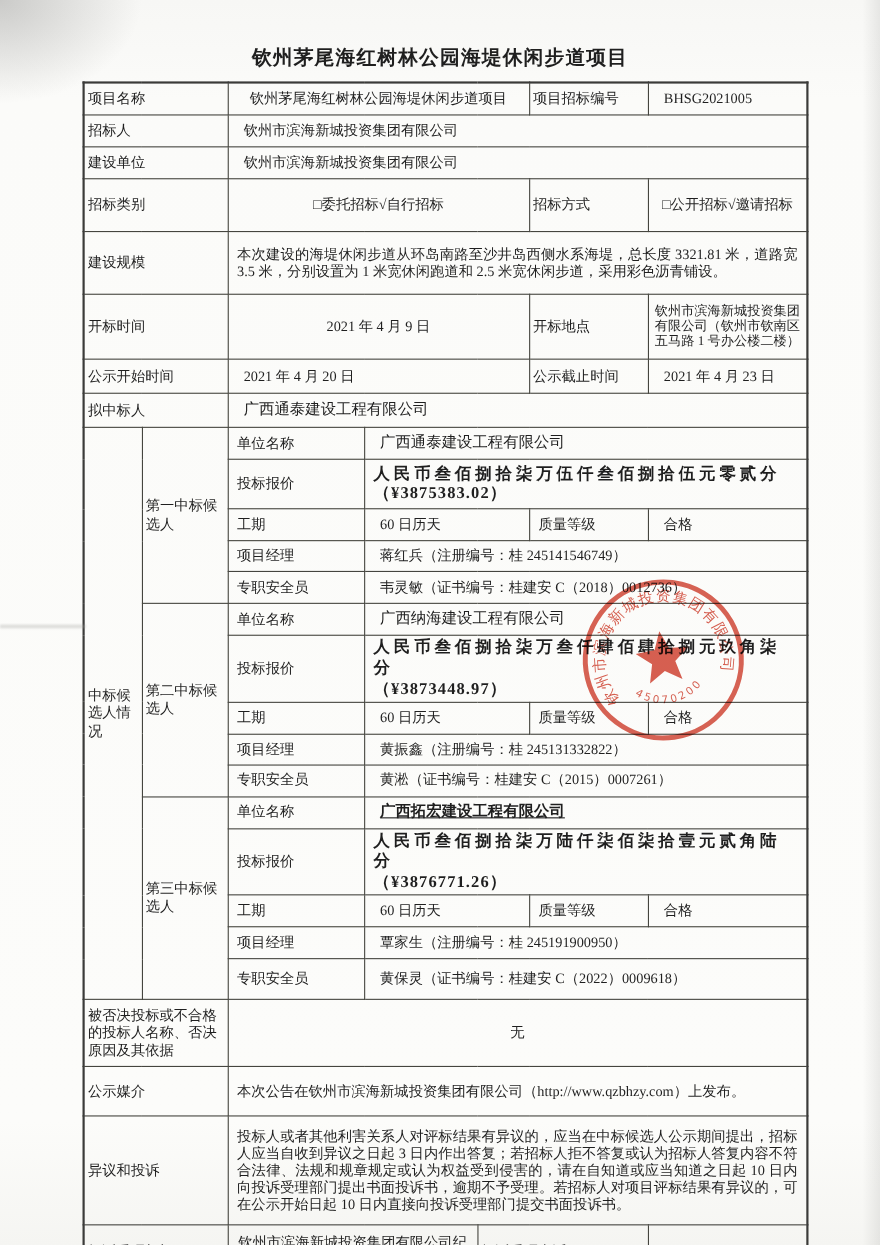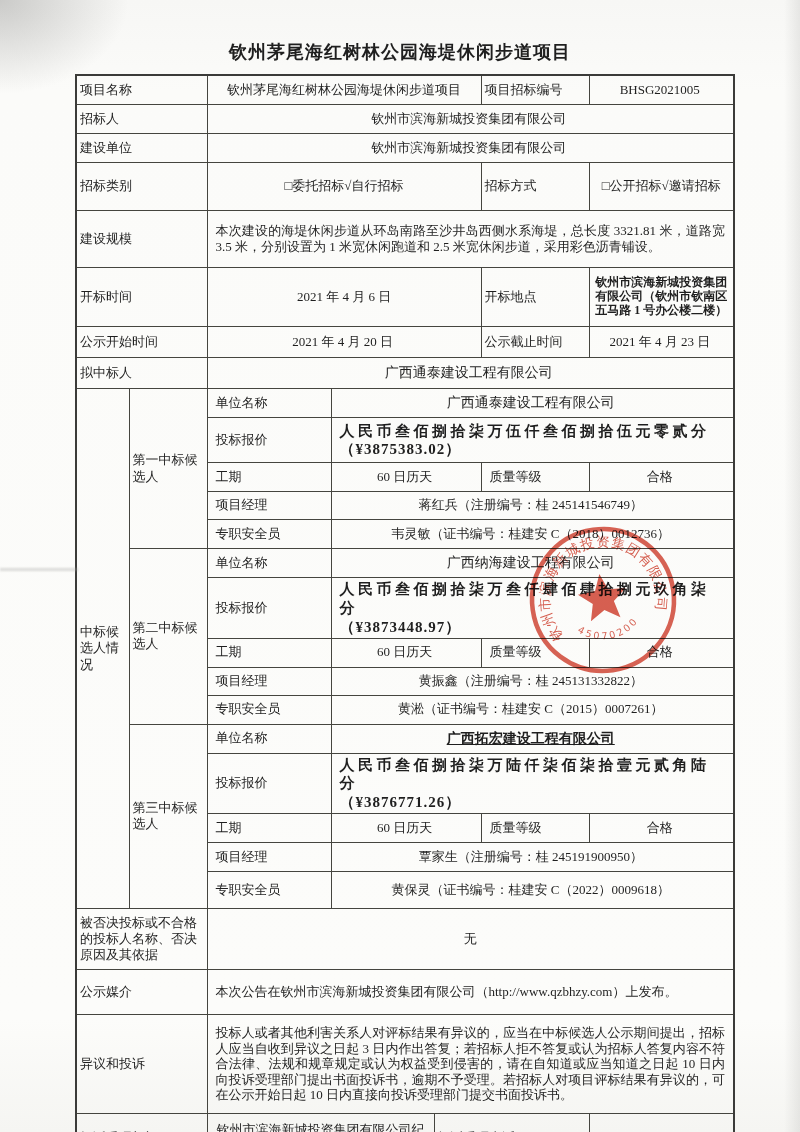--- a/index.html
+++ b/index.html
@@ -38,24 +38,24 @@
     border:2px solid #3b3b39;
   }
   td {
     border:1px solid #45453f;
     font-size:13px; line-height:1.25;
     padding:2px 6px; vertical-align:middle;
     word-break:break-all; overflow:hidden;
   }
   td.lab { text-align:left; padding:2px 3px; }
   td.lab-l { text-align:left; padding-left:8px; }
-  td.val { text-align:center; padding-left:3px; }
+  td.val { text-align:left; padding-left:14px; }
   td.val-c { text-align:center; }
   td.just { text-align:justify; padding:3px 8px; }
-  td.small { font-size:12px; line-height:1.16; padding:2px 4px;font-weight:bold; }
+  td.small { font-size:12px; line-height:1.16; padding:2px 4px; }
   .unitname { font-size:14px; }
   .bold { font-weight:bold;text-decoration:underline; }
   td.price { font-weight:bold; font-size:15px; padding:2px 8px 2px 8px; }
   .price-words { letter-spacing:3.5px; line-height:1.25; }
   .price-fig { letter-spacing:1px; line-height:1.2; }
   td.bigval { font-size:14px; }
   .obj { line-height:15.4px; }
 
   
   tr.rh24 td { height:24px; }
@@ -129,21 +129,21 @@
       <td class="val-c" style="padding:2px 2px">□公开招标√邀请招标</td>
     </tr>
 
     <tr class="rh50">
       <td class="lab" colspan="2">建设规模</td>
       <td class="just" colspan="5">本次建设的海堤休闲步道从环岛南路至沙井岛西侧水系海堤，总长度 3321.81 米，道路宽 3.5 米，分别设置为 1 米宽休闲跑道和 2.5 米宽休闲步道，采用彩色沥青铺设。</td>
     </tr>
 
     <tr class="rh54">
       <td class="lab" colspan="2">开标时间</td>
-      <td class="val-c" colspan="3">2021 年 4 月 6 日</td>
+      <td class="val-c" colspan="3">2021 年 4 月 9 日</td>
       <td class="lab">开标地点</td>
       <td class="small val-c">钦州市滨海新城投资集团有限公司（钦州市钦南区五马路 1 号办公楼二楼）</td>
     </tr>
 
     <tr class="rh26">
       <td class="lab" colspan="2">公示开始时间</td>
       <td class="val" colspan="3">2021 年 4 月 20 日</td>
       <td class="lab">公示截止时间</td>
       <td class="val">2021 年 4 月 23 日</td>
     </tr>

